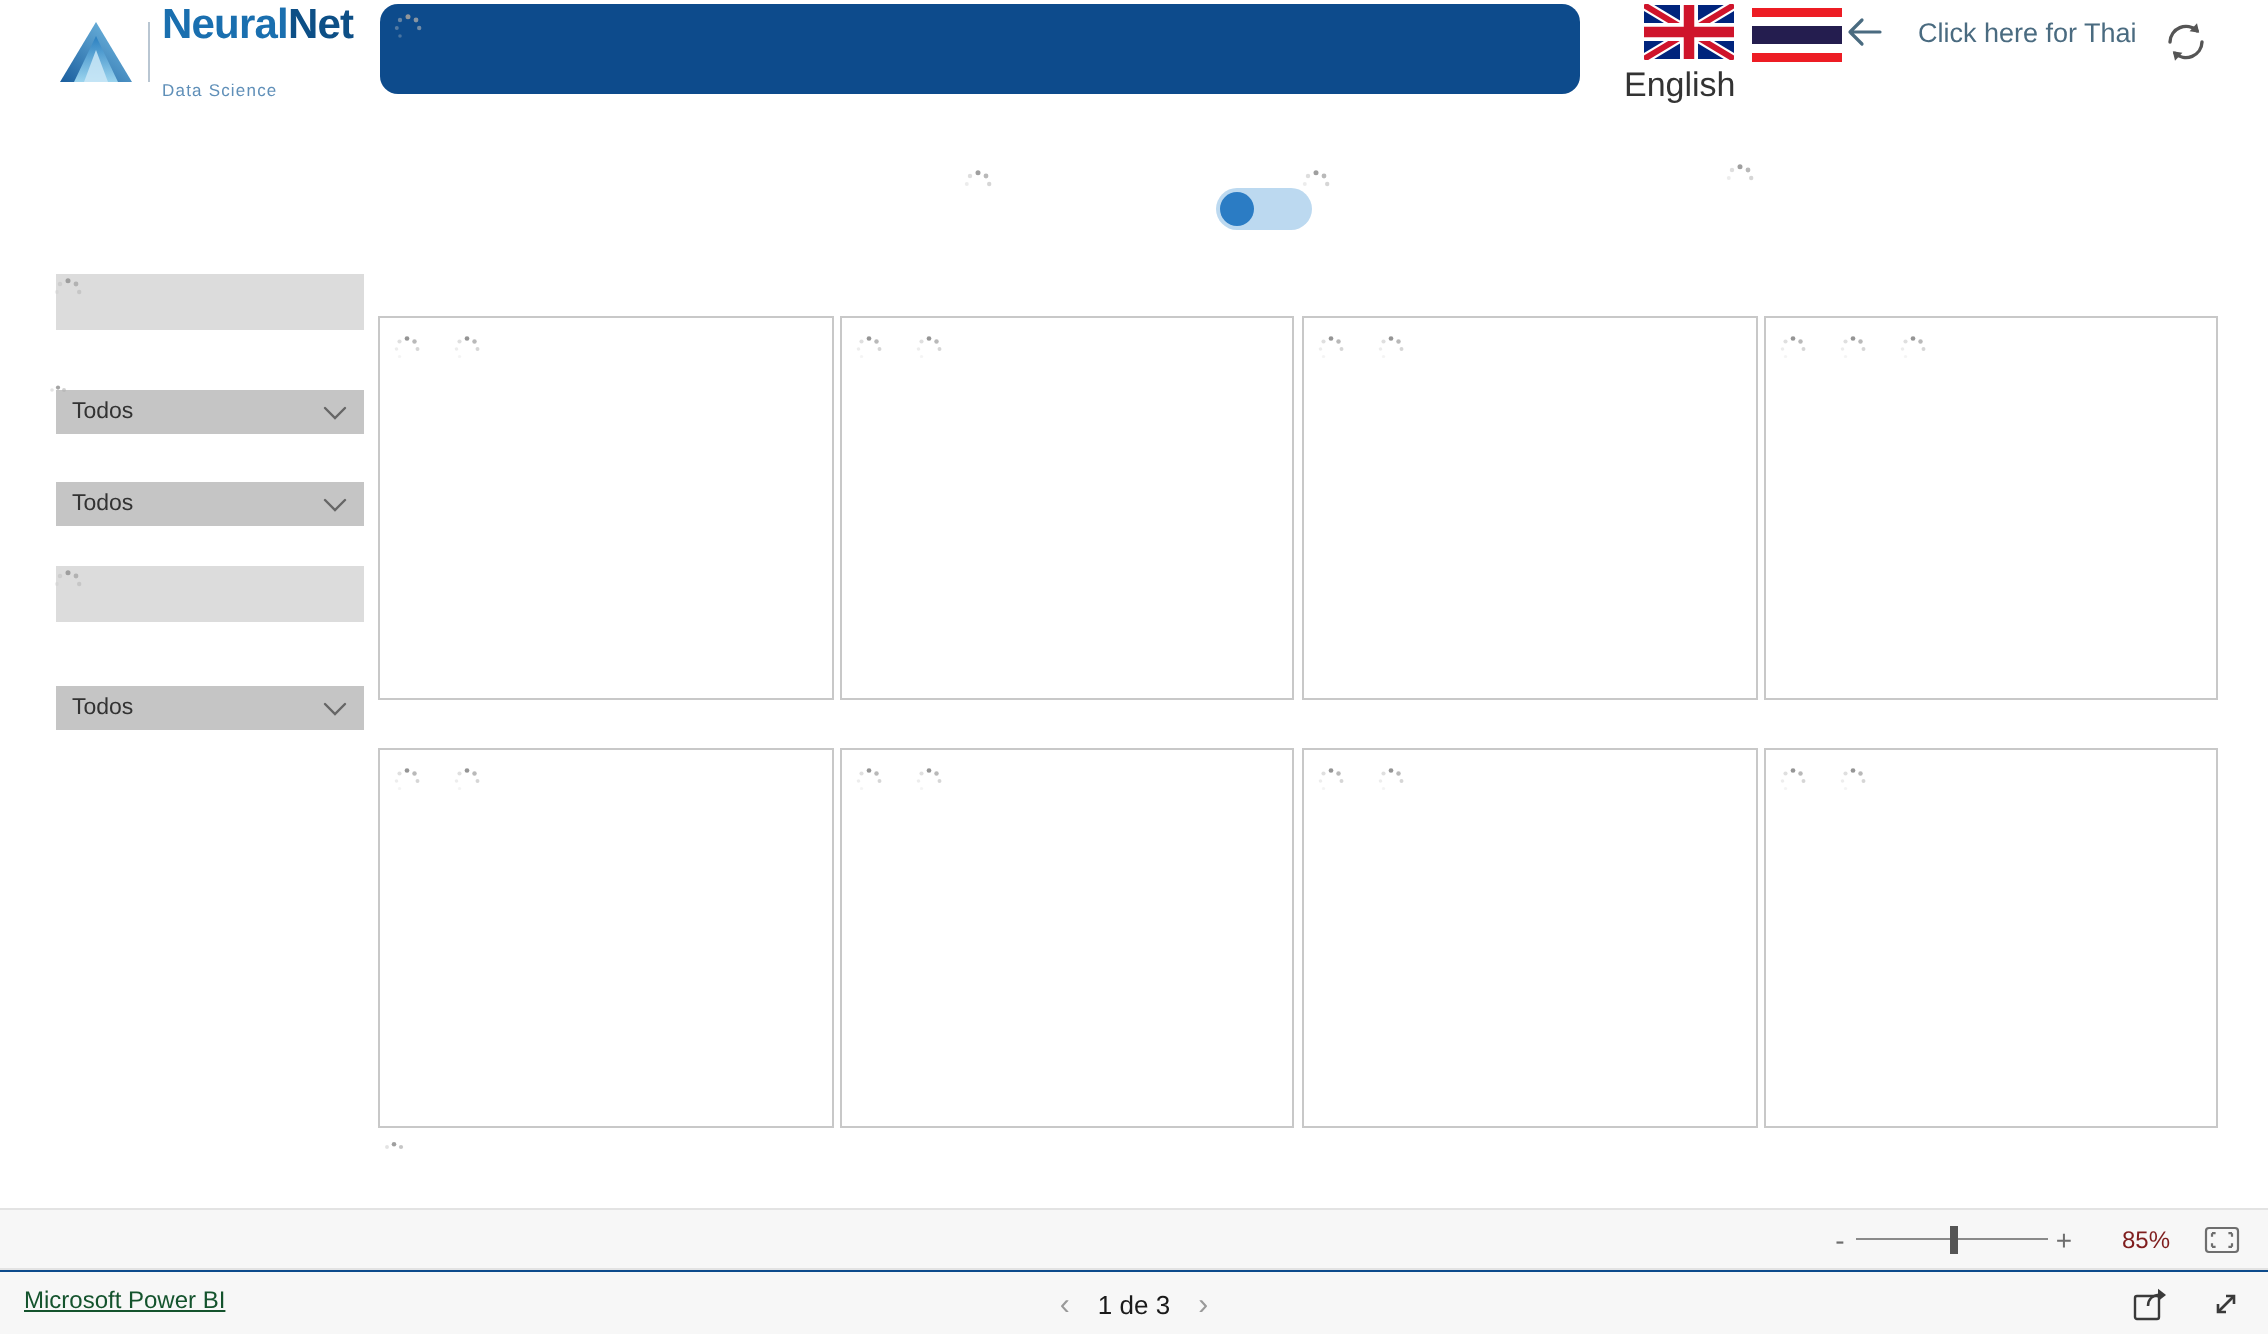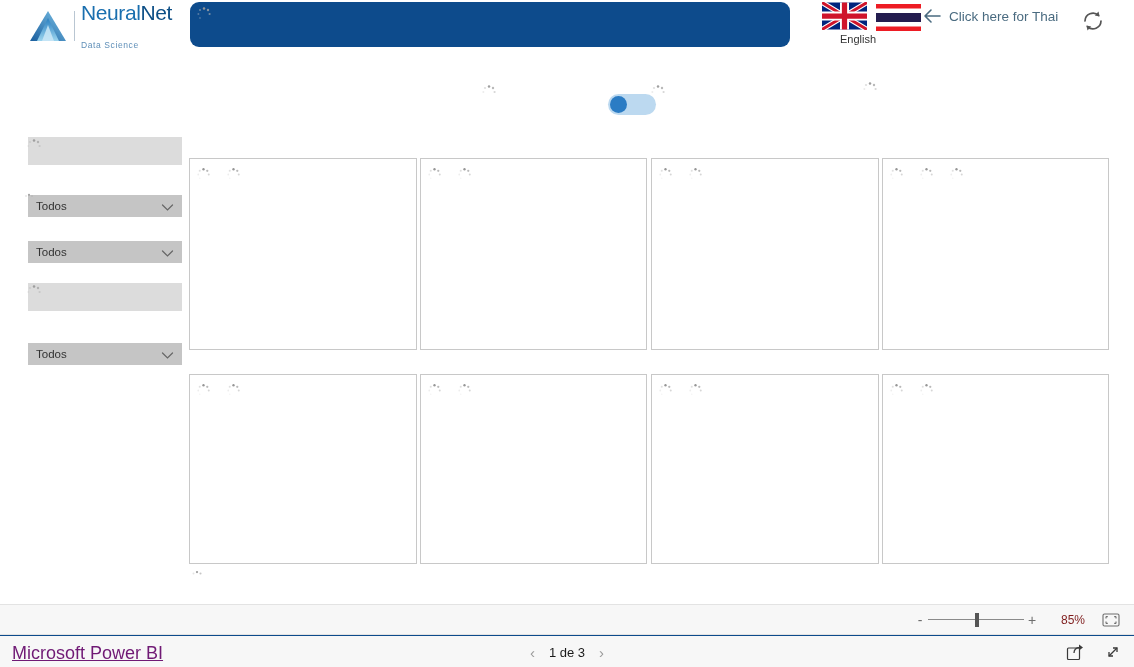--- a/index.html
+++ b/index.html
@@ -17,42 +17,42 @@
 
   
   .logo-wrap {
     position: absolute; left: 28px; top: 6px;
     width: 156px; height: 40px;
     display: flex; align-items: center; gap: 6px;
   }
   .logo-mark { width: 40px; height: 34px; flex: 0 0 40px; }
   .logo-divider { width: 1px; height: 30px; background: #b9c6d2; }
   .logo-text { display: flex; flex-direction: column; justify-content: center; line-height: 1; }
-  .logo-title { font-size: 21px; color: #1a6faf; letter-spacing: -0.4px; font-weight: 400; }
+  .logo-title { font-size: 21px; color: #1a6faf; letter-spacing: -0.4px; font-weight: 700; }
   .logo-title .bold { color: #0d4f86; }
   .logo-sub { font-size: 8.5px; color: #5f8fb8; letter-spacing: 0.6px; margin-top: 18px; }
 
   .title-banner {
     position: absolute; left: 190px; top: 2px;
     width: 600px; height: 45px;
     background: #0d4b8c; border-radius: 9px;
     color: #fff; display: flex; align-items: center; justify-content: center;
     font-size: 16px;
   }
 
   .flag { position: absolute; border: 0; }
   .flag-uk { left: 822px; top: 2px; width: 45px; height: 28px; }
   .flag-th { left: 876px; top: 4px; width: 45px; height: 27px; }
   .flag-caption {
     position: absolute; left: 812px; top: 33px; width: 64px;
-    text-align: right; font-size: 11px; color: #333;
+    text-align: left; font-size: 17px; color: #333;
   }
   .lang-link {
     position: absolute; left: 922px; top: 8px;
-    display: flex; align-items: center; gap: 7px;
+    display: flex; align-items: center; gap: 17px;
     color: #4a6b80; font-size: 13.5px; cursor: pointer;
   }
   .arrow-left { width: 20px; height: 16px; flex: 0 0 20px; }
   .refresh-btn {
     position: absolute; left: 1078px; top: 6px;
     width: 30px; height: 30px; cursor: pointer;
   }
 
   
   .spin { position: absolute; width: 16px; height: 16px; }
@@ -121,21 +121,21 @@
 
   
   .footer {
     position: absolute; left: 0; top: 635px;
     width: 1134px; height: 32px;
     background: #f7f7f7;
     border-top: 1px solid #0d4b8c;
   }
   .pbi-link {
     position: absolute; left: 12px; top: 7px;
-    font-size: 18px; color: #701a75; text-decoration: underline; cursor: pointer;
+    font-size: 12px; color: #14532d; text-decoration: underline; cursor: pointer;
   }
   .pager {
     position: absolute; left: 0; right: 0; top: 8px;
     display: flex; align-items: center; justify-content: center; gap: 14px;
   }
   .pg-arrow { color: #9a9a9a; font-size: 15px; cursor: pointer; user-select: none; }
   .pg-label { font-size: 13px; color: #1a1a1a; }
   .ft-icon { position: absolute; top: 7px; width: 18px; height: 18px; cursor: pointer; }
   .ft-share { left: 1066px; }
   .ft-full  { left: 1104px; }

